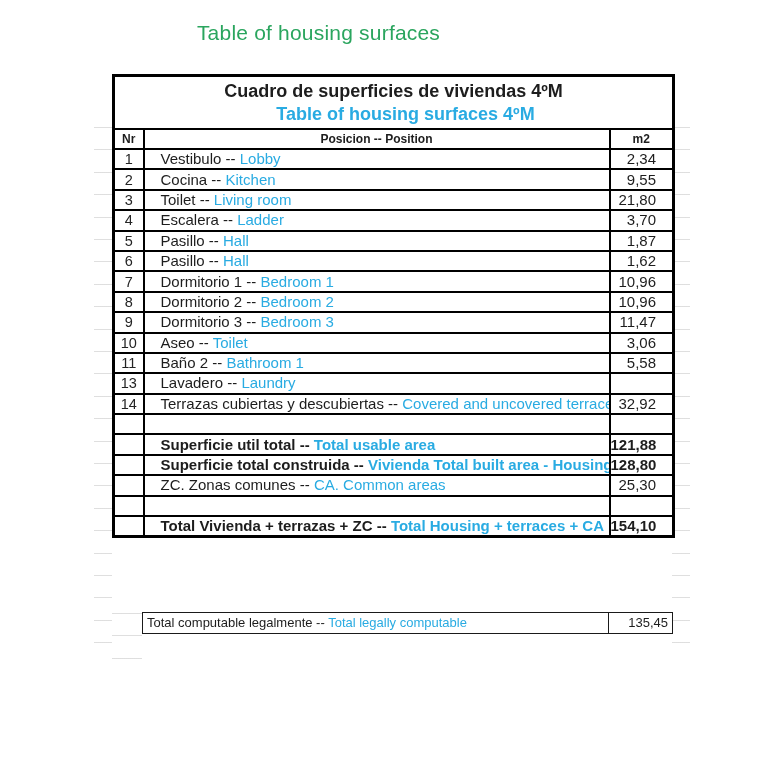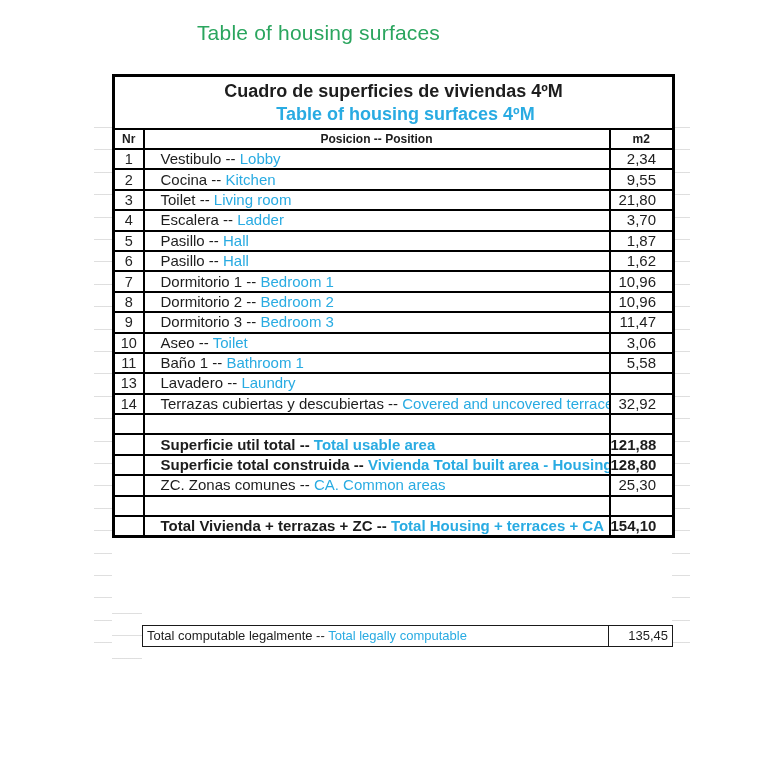--- a/index.html
+++ b/index.html
@@ -95,21 +95,20 @@
   tr.bold td.cell-pos, tr.bold td.cell-m2 { font-weight: bold; }
 
   .footer-table-wrap {
     position: absolute;
     left: 142px; top: 612px; width: 530px;
   }
   table.footer-table {
     width: 100%;
     border-collapse: collapse;
     table-layout: fixed;
-    margin-top: 13px;
   }
   table.footer-table td { border: 1.5px solid #1a1a1a; }
   table.footer-table td {
     height: 21px;
     font-size: 13px;
     vertical-align: middle;
   }
   td.f-pos { padding-left: 4px; white-space: nowrap; }
   td.f-m2 { text-align: right; padding-right: 4px; }
 </style>
@@ -188,21 +187,21 @@
     <td class="cell-pos"><span class="es">Dormitorio 3</span><span class="sep"> -- </span><span class="en">Bedroom 3</span></td>
     <td class="cell-m2">11,47</td>
   </tr>
         <tr class="normal">
     <td class="cell-nr">10</td>
     <td class="cell-pos"><span class="es">Aseo</span><span class="sep"> -- </span><span class="en">Toilet</span></td>
     <td class="cell-m2">3,06</td>
   </tr>
         <tr class="normal">
     <td class="cell-nr">11</td>
-    <td class="cell-pos"><span class="es">Baño 1</span><span class="sep"> -- </span><span class="en">Bathroom 1</span></td>
+    <td class="cell-pos"><span class="es">Baño 2</span><span class="sep"> -- </span><span class="en">Bathroom 1</span></td>
     <td class="cell-m2">5,58</td>
   </tr>
         <tr class="normal">
     <td class="cell-nr">13</td>
     <td class="cell-pos"><span class="es">Lavadero</span><span class="sep"> -- </span><span class="en">Laundry</span></td>
     <td class="cell-m2"></td>
   </tr>
         <tr class="normal">
     <td class="cell-nr">14</td>
     <td class="cell-pos"><span class="es">Terrazas cubiertas y descubiertas</span><span class="sep"> -- </span><span class="en">Covered and uncovered terraces</span></td>

